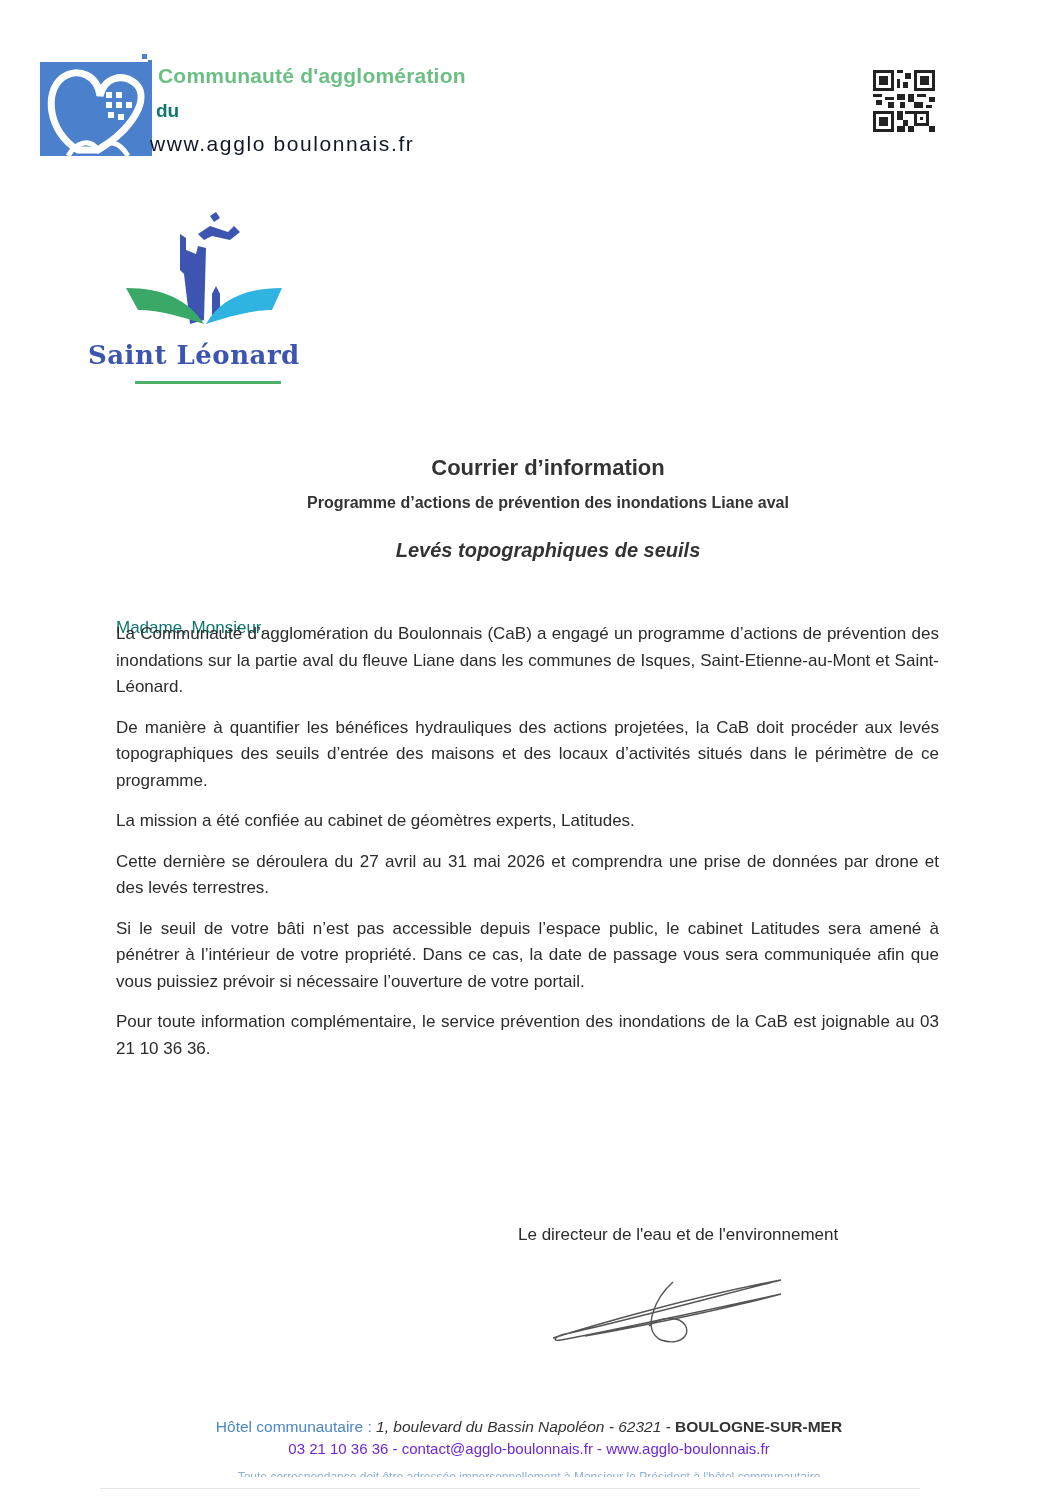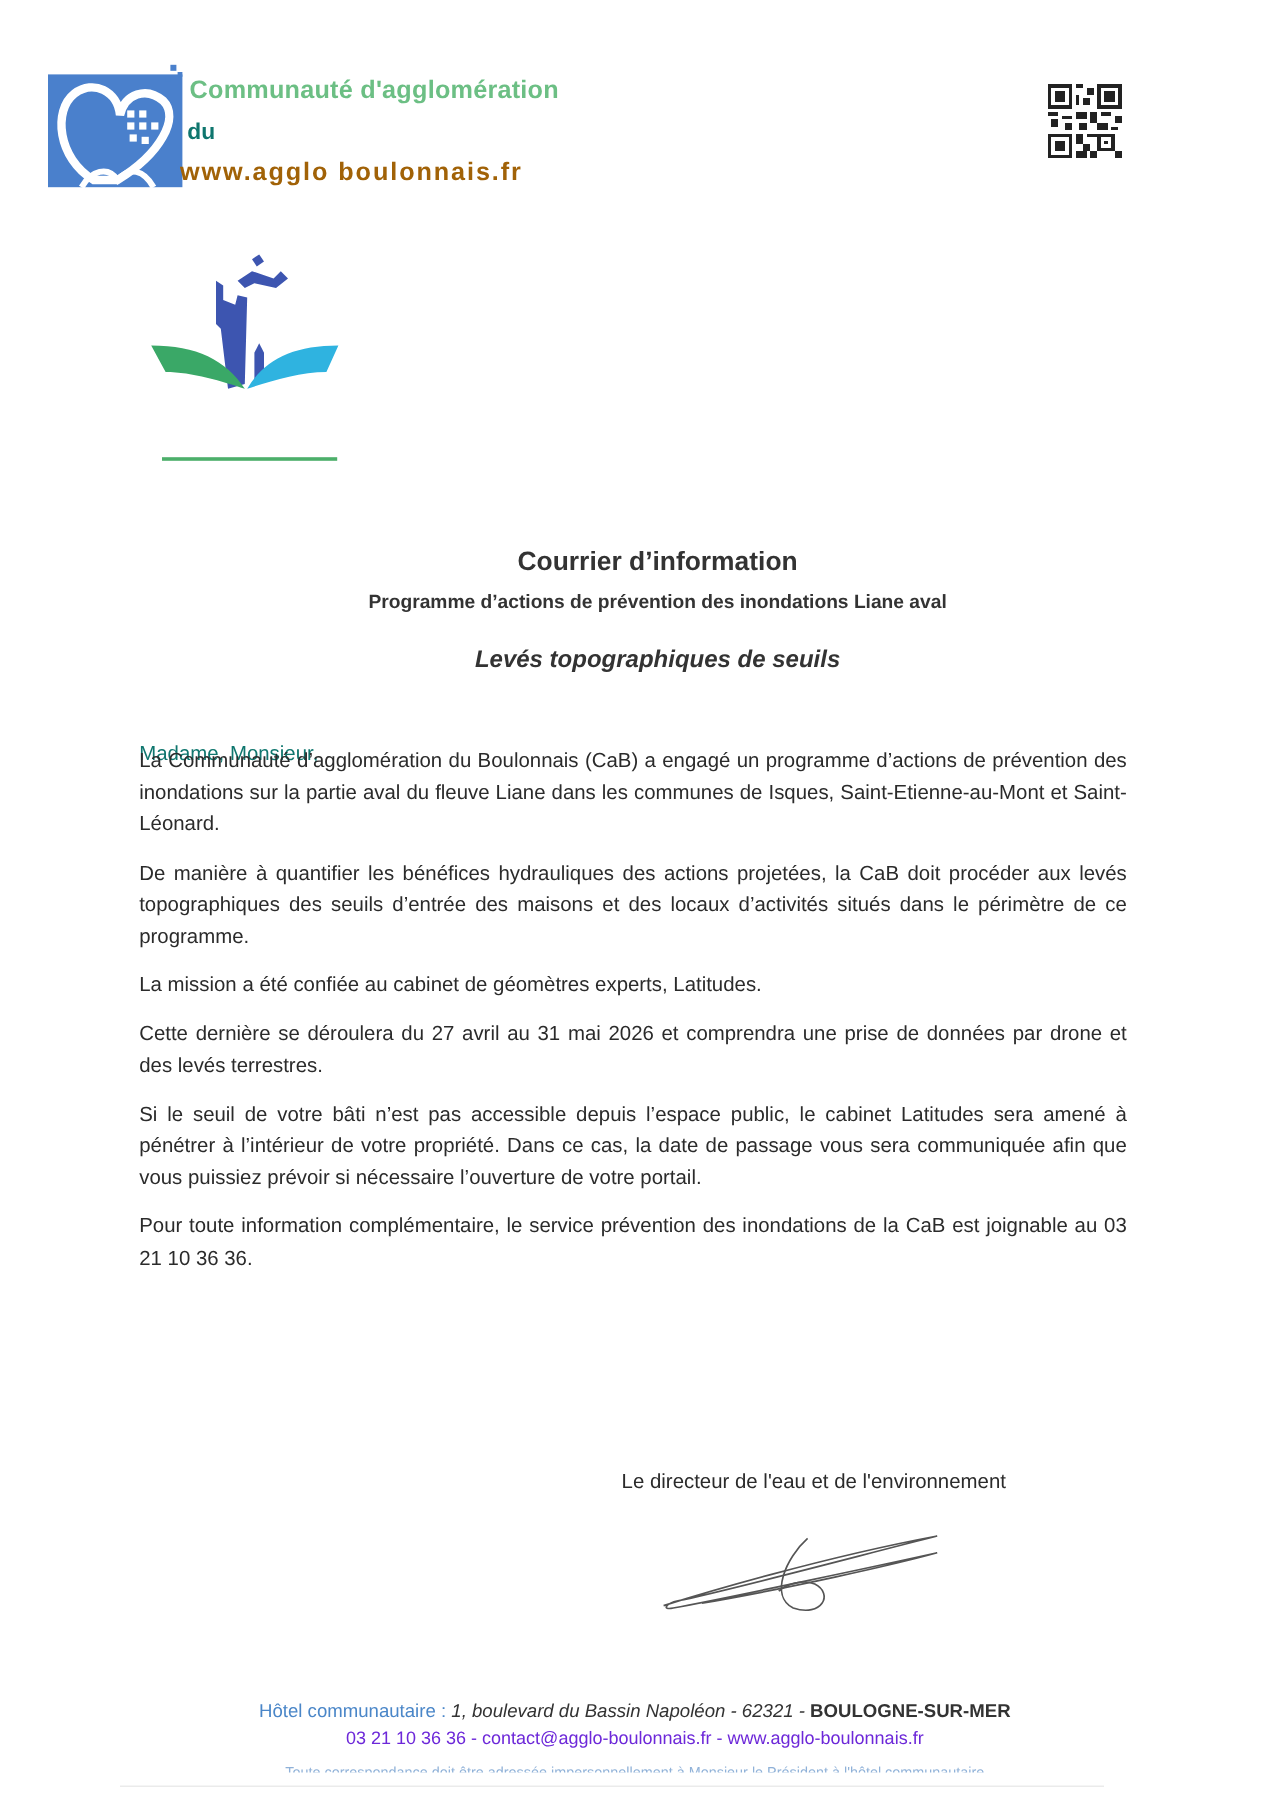--- a/index.html
+++ b/index.html
@@ -5,21 +5,21 @@
   * { box-sizing: border-box; margin: 0; padding: 0; }
   html, body { width: 1058px; height: 1497px; background: #ffffff; overflow: hidden; }
   body { position: relative; font-family: "Liberation Sans", sans-serif; color: #2a2a2a; }
 
   
   .cab-logo { position: absolute; left: 38px; top: 44px; width: 460px; height: 115px; }
   .cab-emblem { position: absolute; left: 0; top: 8px; width: 118px; height: 106px; }
   .cab-line1 { position: absolute; left: 120px; top: 20px; font-size: 21px; color: #6cbf84; font-weight: bold; letter-spacing: 0.2px; white-space: nowrap; }
   .cab-du { position: absolute; left: 118px; top: 56px; font-size: 19px; color: #0f766e; font-weight: bold; }
   .cab-line2 { position: absolute; left: 144px; top: 36px; font-size: 50px; color: #4a80cc; font-weight: bold; letter-spacing: 0.5px; white-space: nowrap; }
-  .cab-line3 { position: absolute; left: 112px; top: 88px; font-size: 21px; color: #a16207; letter-spacing: 1.6px; white-space: nowrap; font-weight: bold; }
+  .cab-line3 { position: absolute; left: 112px; top: 88px; font-size: 21px; color: #0f172a; letter-spacing: 1.6px; white-space: nowrap; }
 
   .qr-code { position: absolute; left: 873px; top: 70px; width: 62px; height: 62px; }
 
   
   .sl-logo { position: absolute; left: 86px; top: 210px; width: 240px; height: 180px; }
   .sl-emblem { position: absolute; left: 38px; top: 0; width: 160px; height: 125px; }
   .sl-name { position: absolute; left: 2px; top: 130px; font-family: "DejaVu Serif", serif; font-weight: bold; font-size: 26px; color: #3d55b0; white-space: nowrap; letter-spacing: 0.5px; }
   .sl-underline { position: absolute; left: 49px; top: 171px; width: 146px; height: 3px; background: #4caf6a; }
 
   
@@ -111,20 +111,21 @@
 
 <div class="sl-logo">
   <svg class="sl-emblem" viewBox="0 0 160 125">
     <polygon points="86,6 92,2 96,8 90,12" fill="#3d55b0"></polygon>
     <polygon points="74,24 86,16 104,22 110,16 116,22 106,30 88,26 80,30" fill="#3d55b0"></polygon>
     <polygon points="56,24 62,28 62,40 72,44 74,36 82,38 80,110 66,114 60,64 56,60" fill="#3d55b0"></polygon>
     <polygon points="88,84 92,76 96,84 96,104 88,108" fill="#3d55b0"></polygon>
     <path d="M2 78 C40 78 64 90 80 114 C62 108 36 100 14 100 Z" fill="#3aa867"></path>
     <path d="M158 78 C120 78 96 90 82 114 C100 108 126 100 148 100 Z" fill="#2fb3e0"></path>
   </svg>
+  <div class="sl-name">Saint Léonard</div>
   <div class="sl-underline"></div>
 </div>
 
 <div class="title doc-title">Courrier d’information</div>
 <div class="title doc-subtitle">Programme d’actions de prévention des inondations Liane aval</div>
 <div class="title doc-subject">Levés topographiques de seuils</div>
 
 <div class="salutation">Madame, Monsieur,</div>
 
 <div class="body-text" style="top:621px;">

